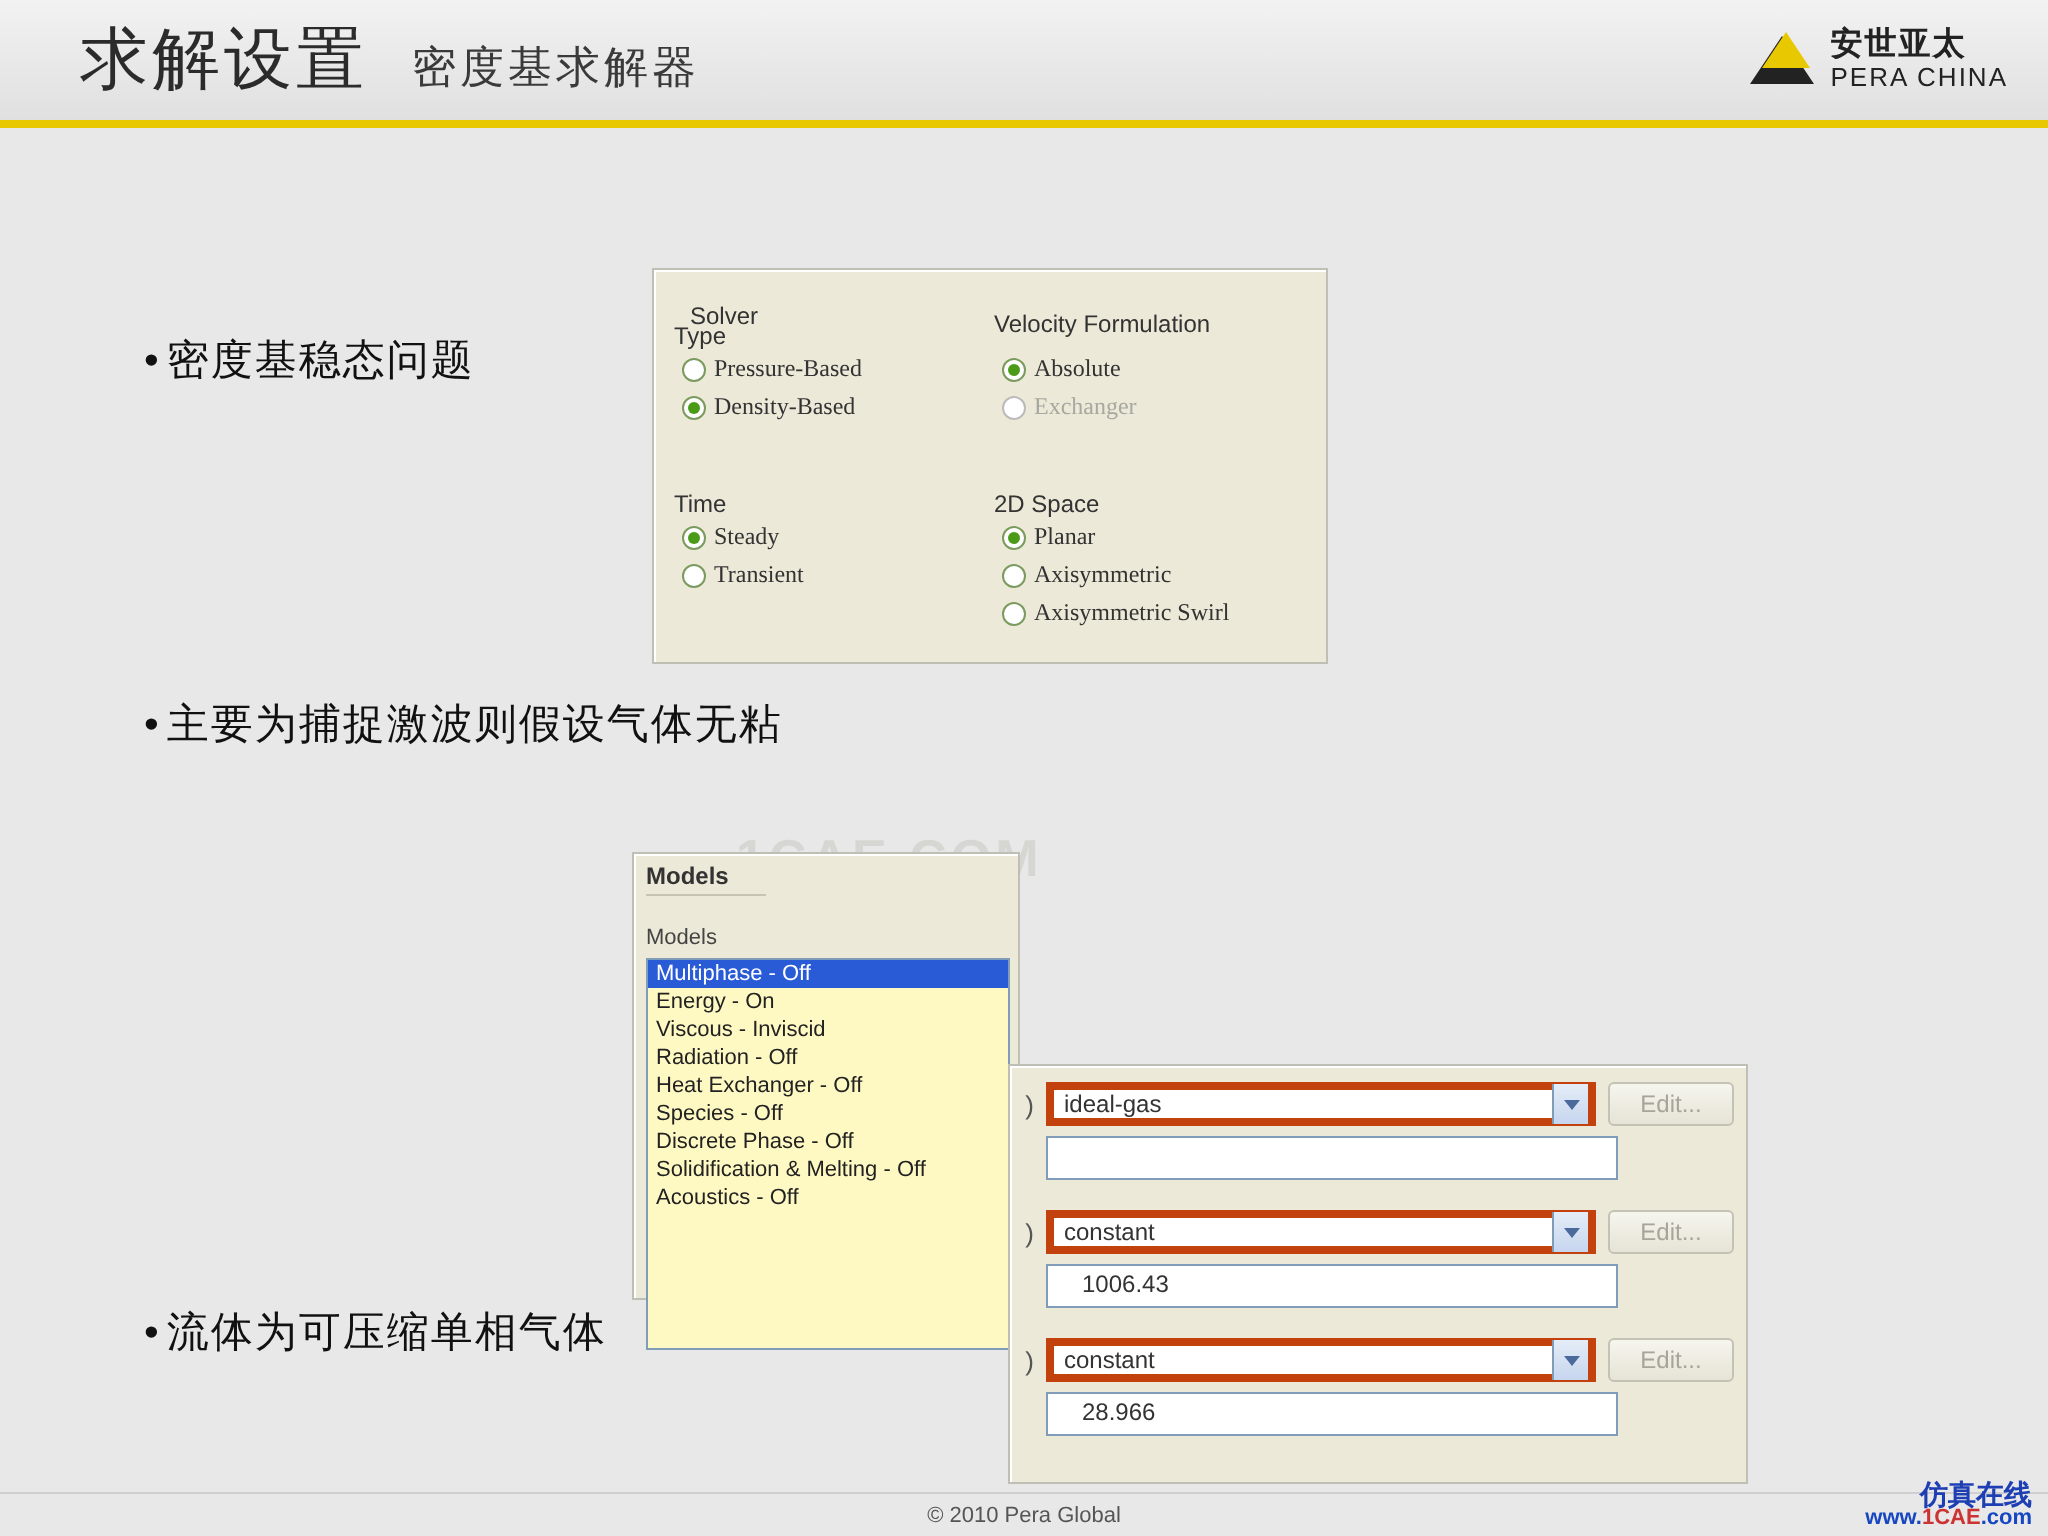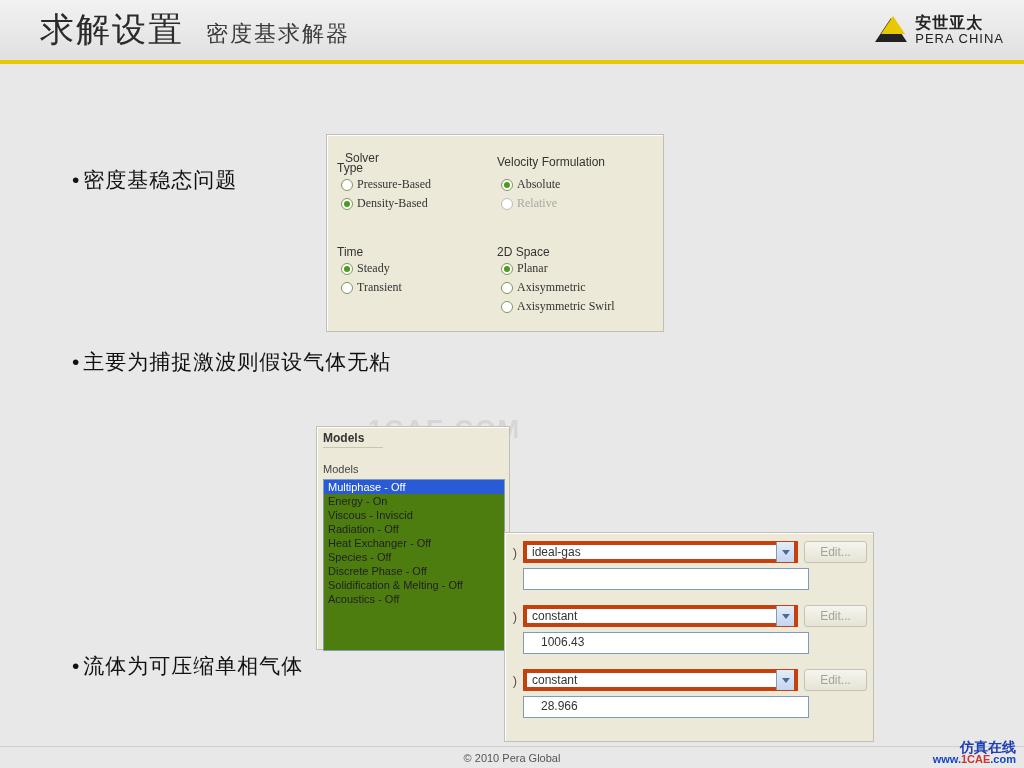--- a/index.html
+++ b/index.html
@@ -71,22 +71,22 @@
   .col { position:absolute; display:flex; flex-direction:column; gap:4px;font-family:Liberation Serif, serif; }
 
   
   .models-panel{ left:316px; top:362px; width:194px; height:224px; }
   .models-title{
     position:absolute; left:6px; top:4px; font-size:12px; font-weight:bold; color:#333;
     border-bottom:1px solid #c7c4b3; padding-bottom:2px; width:60px;
   }
   .models-label{ position:absolute; left:6px; top:36px; font-size:11px; color:#444;}
   .models-list{
-    position:absolute; left:6px; top:52px; width:182px; height:172px;
-    background:#4d7c0f; border:1px solid #7f9db9; overflow:hidden; font-size:11px;
+    position:absolute; left:6px; top:52px; width:182px; height:196px;
+    background:#fef9c3; border:1px solid #7f9db9; overflow:hidden; font-size:11px;
   }
   .models-list .item{ padding:1px 4px; white-space:nowrap; color:#222; }
   .models-list .item.sel{ background:#2a5bd7; color:#fff; }
   .prop-row{ display:flex; align-items:center; gap:6px; margin-bottom:5px; }
   .paren{ color:#555; font-size:13px; width:8px; text-align:right; }
   .combo{
     flex:1; height:22px; border:4px solid #c2410c; background:#fff;
     display:flex; align-items:center; justify-content:space-between;
     padding-left:5px; font-size:12px; color:#333;
   }
@@ -176,21 +176,21 @@
     </div>
 
     <div class="grp-title" style="left:170px; top:20px;">Velocity Formulation</div>
     <div class="col" style="left:174px; top:42px;">
       <label class="radio-row">
           <span class="radio on"></span>
           <span>Absolute</span>
         </label>
       <label class="radio-row disabled">
           <span class="radio disabled"></span>
-          <span>Relative</span>
+          <span>Exchanger</span>
         </label>
     </div>
 
     <div class="grp-title" style="left:10px; top:110px;">Time</div>
     <div class="col" style="left:14px; top:126px;">
       <label class="radio-row">
           <span class="radio on"></span>
           <span>Steady</span>
         </label>
       <label class="radio-row">

